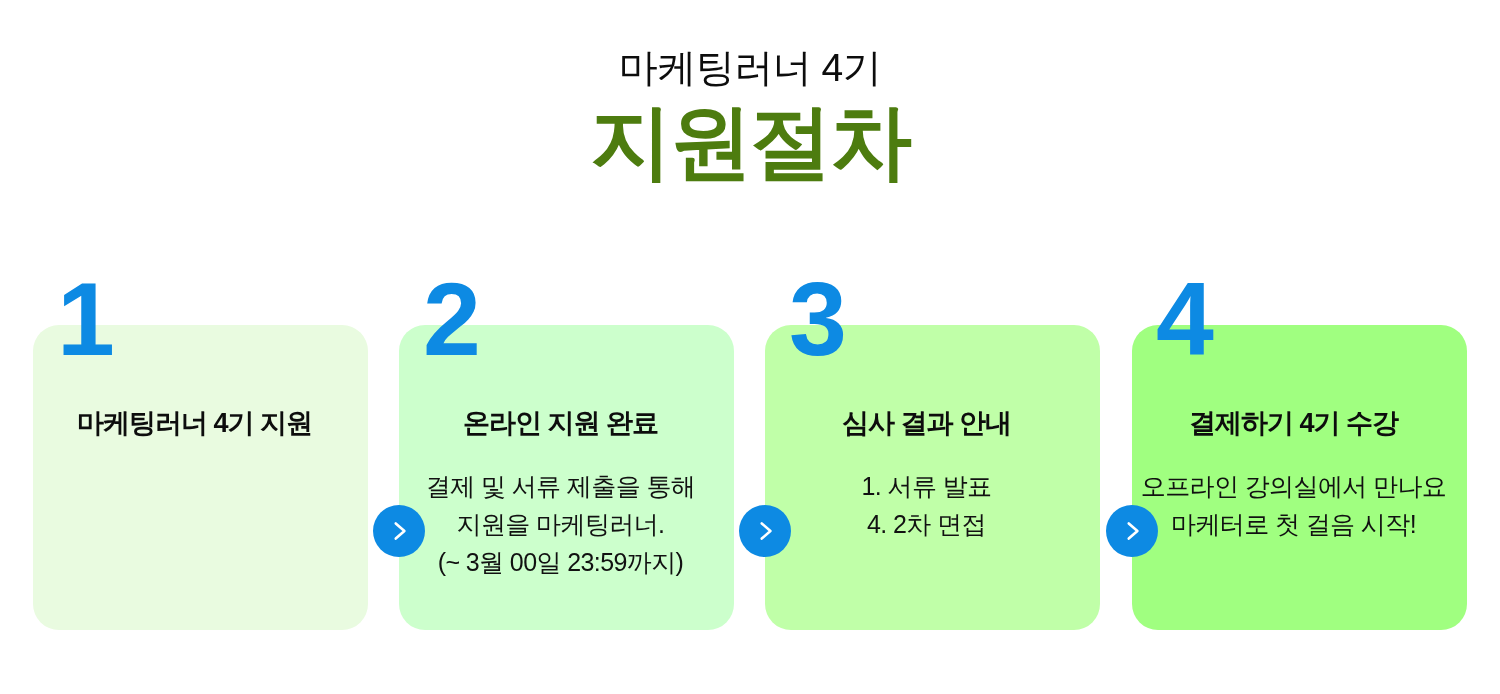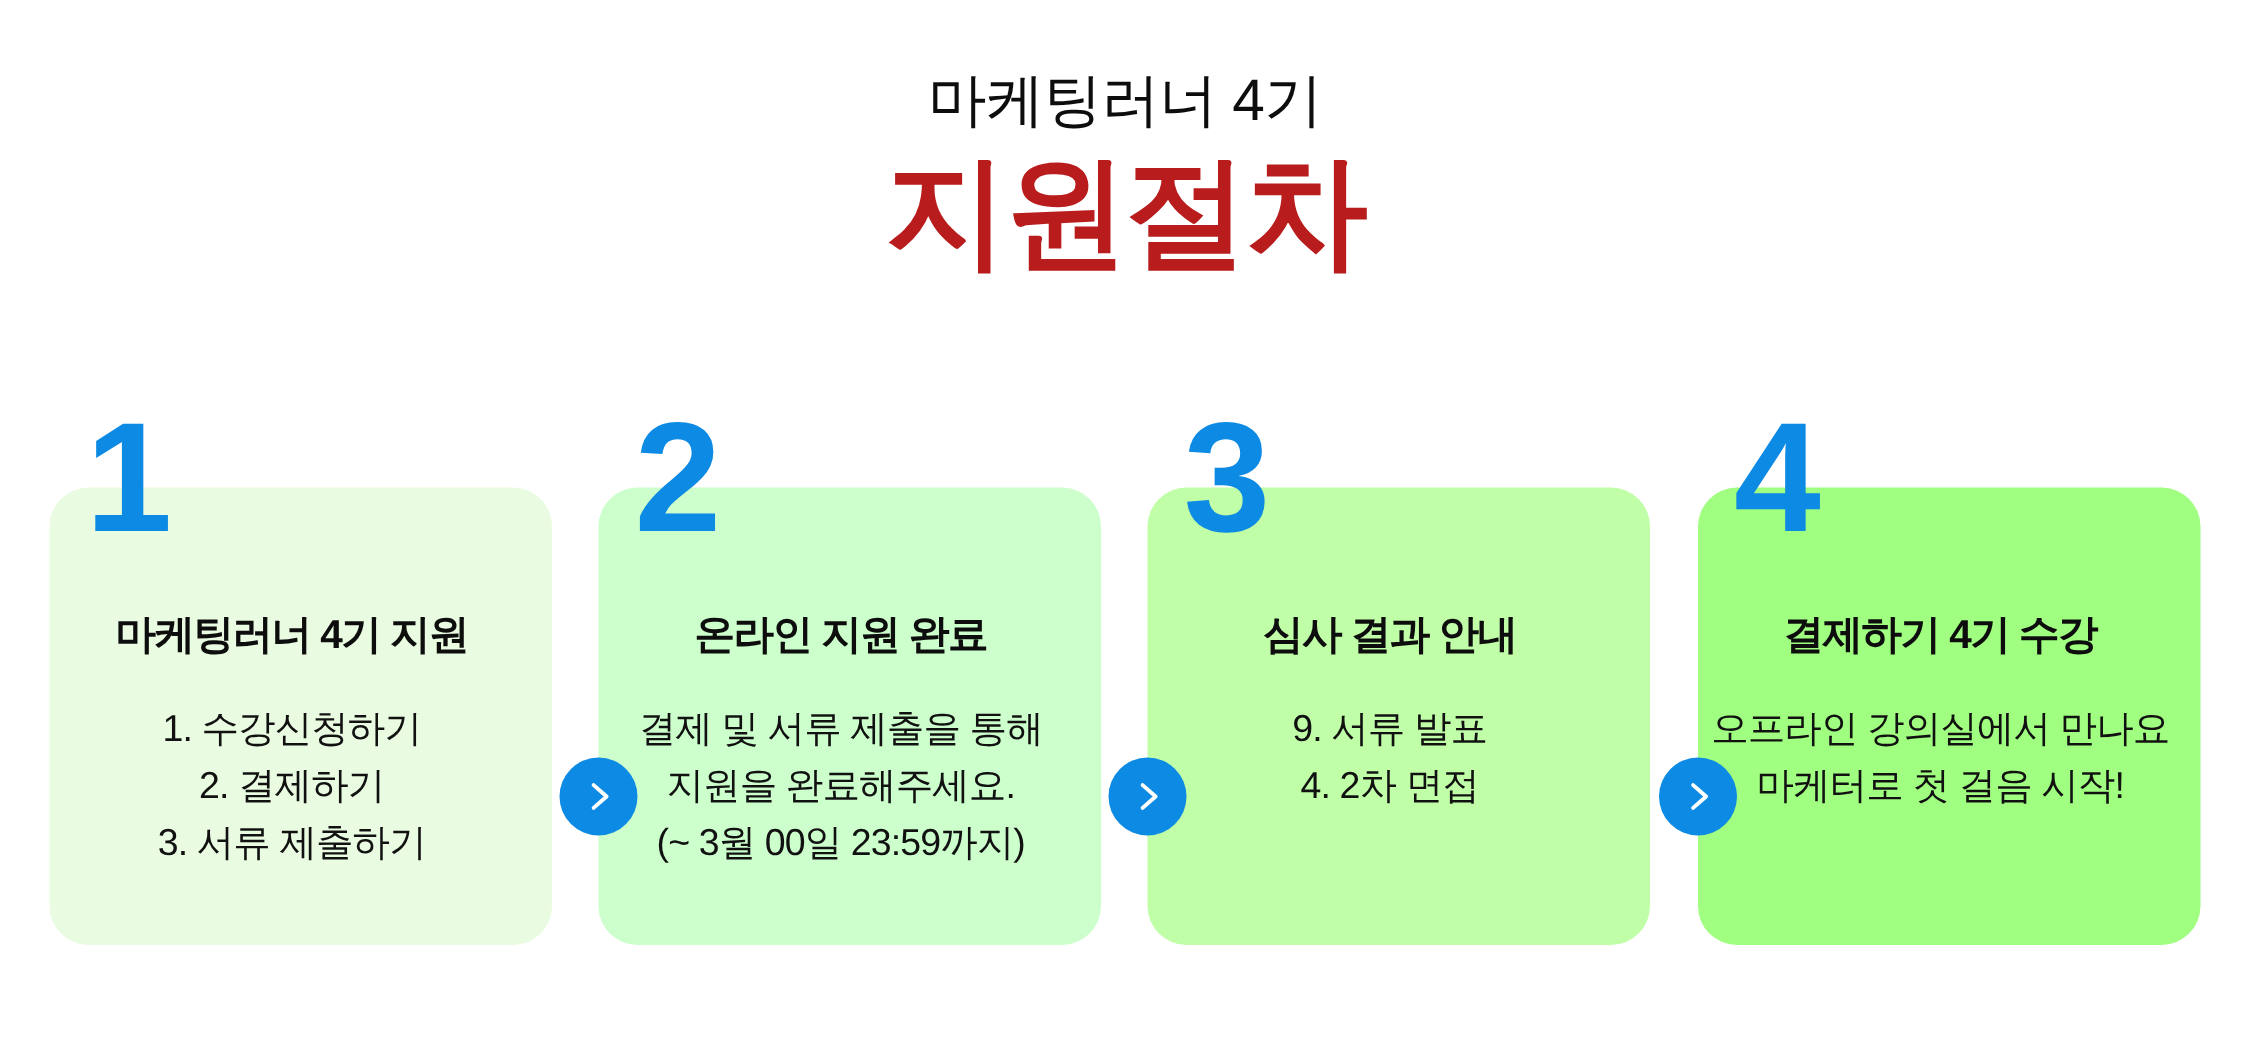--- a/index.html
+++ b/index.html
@@ -37,21 +37,21 @@
     letter-spacing: -0.5px;
     color: #0d0d0d;
     line-height: 1.15;
     white-space: nowrap;
   }
   .header-title {
     margin-top: 8px;
     font-size: 82px;
     font-weight: 800;
     letter-spacing: -2px;
-    color: #b91c1c;
+    color: #4d7c0f;
     line-height: 1.06;
     white-space: nowrap;
   }
 
   
   .steps {
     position: absolute;
     top: 325px;
     left: 33px;
     width: 1434px;
@@ -144,46 +144,41 @@
     <div class="header-eyebrow">마케팅러너 4기</div>
     <div class="header-title">지원절차</div>
   </div>
 
   <div class="steps">
 
     <div class="step step-1">
       <div class="step-number">1</div>
       <div class="step-body">
         <div class="step-heading">마케팅러너 4기 지원</div>
-        <div class="step-lines">
-          <div class="step-line">1. 수강신청하기</div>
-          <div class="step-line">2. 결제하기</div>
-          <div class="step-line">3. 서류 제출하기</div>
-        </div>
       </div>
     </div>
 
     <div class="step step-2">
       <div class="step-number">2</div>
       <div class="step-body">
         <div class="step-heading">온라인 지원 완료</div>
         <div class="step-lines">
           <div class="step-line">결제 및 서류 제출을 통해</div>
-          <div class="step-line">지원을 완료해주세요.</div>
+          <div class="step-line">지원을 마케팅러너.</div>
           <div class="step-line">(~ 3월 00일 23:59까지)</div>
         </div>
       </div>
     </div>
 
     <div class="step step-3">
       <div class="step-number">3</div>
       <div class="step-body">
         <div class="step-heading">심사 결과 안내</div>
         <div class="step-lines">
-          <div class="step-line">9. 서류 발표</div>
+          <div class="step-line">1. 서류 발표</div>
           <div class="step-line">4. 2차 면접</div>
         </div>
       </div>
     </div>
 
     <div class="step step-4">
       <div class="step-number">4</div>
       <div class="step-body">
         <div class="step-heading">결제하기 4기 수강</div>
         <div class="step-lines">

